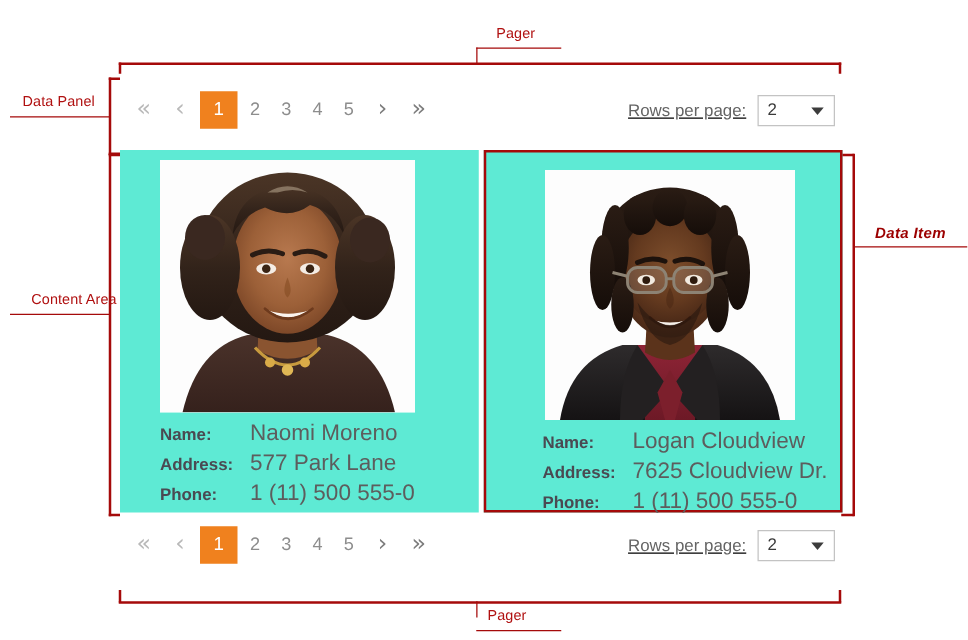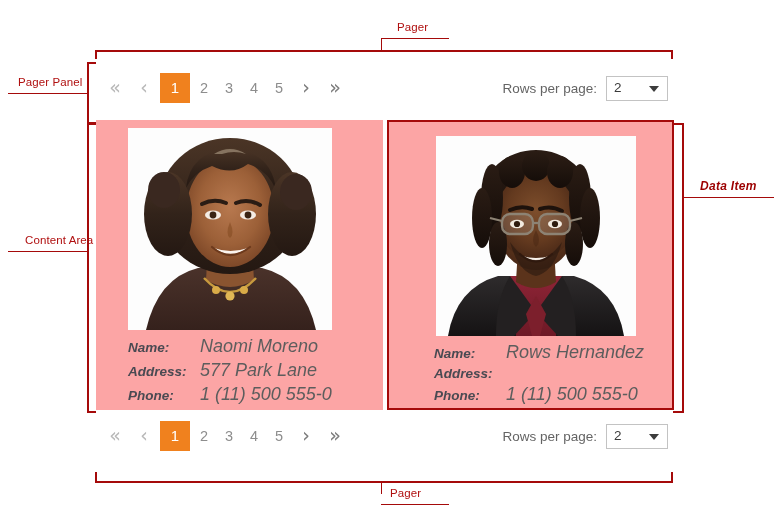--- a/index.html
+++ b/index.html
@@ -102,20 +102,21 @@
     height: 30px;
     line-height: 30px;
     font-size: 15px;
   }
 
   .rows-per-page {
     margin-left: auto;
     display: flex;
     align-items: center;
     margin-right: 6px;
+    text-decoration: underline;
   }
   .rpp-label {
     font-size: 13.5px;
     color: #646464;
     margin-right: 9px;
     white-space: nowrap;
   }
   .rpp-select {
     position: relative;
     width: 62px;
@@ -149,22 +150,21 @@
     top: 64px;
     width: 578px;
     height: 290px;
   }
   .data-item {
     position: absolute;
     top: 0;
     width: 287px;
     height: 290px;
     box-sizing: border-box;
-    background: #fca5a5;
-    font-style: italic;
+    background: #5eead4;
   }
   .data-item.first { left: 0; }
   .data-item.second { left: 291px; border: 2px solid #a50a0a; }
 
   .photo {
     position: absolute;
     top: 8px;
     width: 204px;
     height: 202px;
     overflow: hidden;
@@ -204,21 +204,21 @@
 <div id="stage">
 
   <div class="anno-label" style="left:397px; top:21px;">Pager</div>
   <div class="anno-line h" style="left:381px; top:38px; width:68px;"></div>
   <div class="anno-line v" style="left:381px; top:38px; height:13px;"></div>
 
   <div class="anno-line thick-h" style="left:95px; top:50px; width:578px;"></div>
   <div class="anno-line thick-v" style="left:95px; top:50px; height:9px;"></div>
   <div class="anno-line thick-v" style="left:671px; top:50px; height:9px;"></div>
 
-  <div class="anno-label" style="left:18px; top:76px;">Pager Panel</div>
+  <div class="anno-label" style="left:18px; top:76px;">Data Panel</div>
   <div class="anno-line h" style="left:8px; top:93px; width:80px;"></div>
   <div class="anno-line thick-v" style="left:87px; top:62px; height:62px;"></div>
   <div class="anno-line thick-h" style="left:87px; top:62px; width:9px;"></div>
   <div class="anno-line thick-h" style="left:87px; top:122px; width:9px;"></div>
 
   <div class="anno-label" style="left:25px; top:234px;">Content Area</div>
   <div class="anno-line h" style="left:8px; top:251px; width:80px;"></div>
   <div class="anno-line thick-v" style="left:87px; top:123px; height:290px;"></div>
   <div class="anno-line thick-h" style="left:87px; top:123px; width:9px;"></div>
   <div class="anno-line thick-h" style="left:87px; top:411px; width:9px;"></div>
@@ -404,24 +404,25 @@
 
             <path d="M86 120 Q100 130 114 120 Q100 124 86 120 Z" fill="#f7f1ea"></path>
             <path d="M84 118 Q100 133 116 118" stroke="#3d1d0f" stroke-width="2.2" fill="none" stroke-linecap="round"></path>
 
             <path d="M74 106 Q100 142 126 106 Q118 136 100 140 Q82 136 74 106 Z" fill="#24160e" opacity="0.55"></path>
           </svg>
         </div>
         <div class="fields">
           <div class="field-row">
             <span class="field-label">Name:</span>
-            <span class="field-value">Rows Hernandez</span>
+            <span class="field-value">Logan Cloudview</span>
           </div>
           <div class="field-row">
             <span class="field-label">Address:</span>
+            <span class="field-value">7625 Cloudview Dr.</span>
           </div>
           <div class="field-row">
             <span class="field-label">Phone:</span>
             <span class="field-value">1 (11) 500 555-0</span>
           </div>
         </div>
       </div>
     </div>
 
     <div class="pager-panel bottom">

